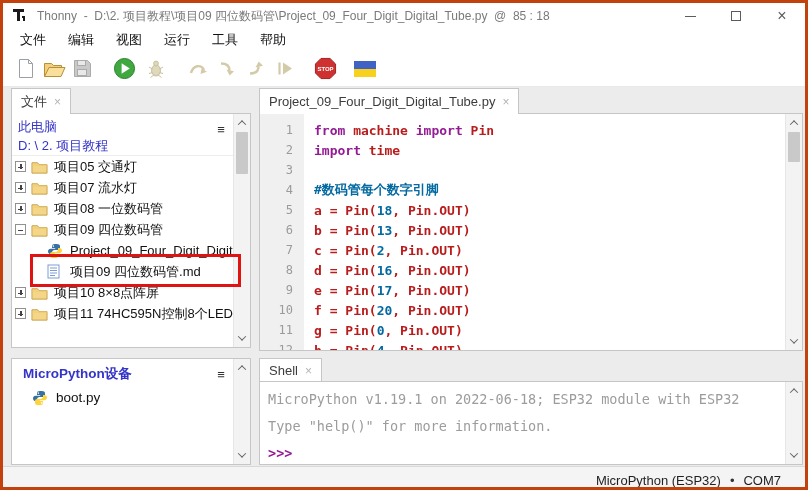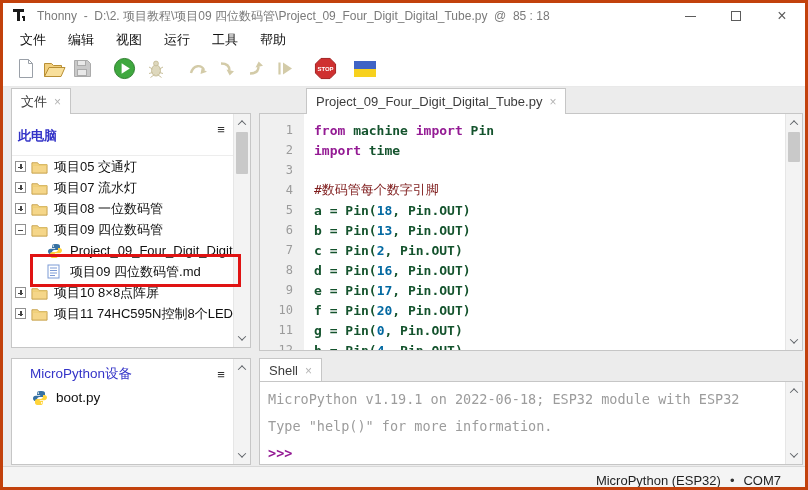--- a/index.html
+++ b/index.html
@@ -36,53 +36,53 @@
   .sb-up, .sb-dn { position:absolute; left:0; width:16px; height:16px; display:flex; align-items:center; justify-content:center; }
   .sb-up { top:1px; } .sb-dn { bottom:1px; }
   .chv { width:6px; height:6px; border-right:1.6px solid #5f6368; border-bottom:1.6px solid #5f6368; }
   .chv.up { transform:rotate(-135deg) translate(-1px,-1px); }
   .chv.dn { transform:rotate(45deg) translate(-1px,-1px); }
   .sb-thumb { position:absolute; left:2px; width:12px; background:#c9c9c9; border-radius:1px; }
 
   
   .files-tab { left:8px; top:85px; }
   .files-body { left:8px; top:110px; width:240px; height:235px; }
-  .files-header { position:absolute; left:0; top:0; right:17px; height:42px; border-bottom:1px solid #ededed; padding:12px 0 0 6px;font-weight:bold; }
+  .files-header { position:absolute; left:0; top:0; right:17px; height:42px; border-bottom:1px solid #ededed; padding:3px 0 0 6px; }
   .root-link { font-size:13px; color:#3434c8; line-height:19px; white-space:pre; }
   .hmb { position:absolute; top:6px; width:14px; height:14px; text-align:center; }
   .hmb::before { content:"≡"; font-size:13px; font-weight:bold; color:#333; line-height:14px; }
   .files-menu { right:22px; }
   .file-tree { position:absolute; left:0; top:42px; right:17px; bottom:0; overflow:hidden; }
   .trow { height:21px; display:flex; align-items:center; padding-left:3px; font-size:13px; color:#111; white-space:nowrap; }
   .trow.child { padding-left:35px; }
   .exp { position:relative; width:11px; height:11px; border:1px solid #919191; background:#fff; margin-right:5px; flex:none; }
   .exp::before { content:""; position:absolute; left:2px; top:4.5px; width:5px; height:1.2px; background:#444; }
   .exp.plus::after { content:""; position:absolute; left:4.4px; top:2px; width:1.2px; height:5px; background:#444; }
   .ticon { width:18px; height:16px; margin-right:5px; flex:none; display:flex; align-items:center; }
   .tlabel { overflow:hidden; }
 
   
   .device-body { left:8px; top:355px; width:240px; height:107px; }
-  .device-header { position:absolute; left:12px; top:0; right:17px; height:26px; padding:5px 0 0 6px; }
+  .device-header { position:absolute; left:5px; top:0; right:17px; height:26px; padding:5px 0 0 6px;font-weight:bold; }
   .device-title { font-size:13.5px; color:#3434c8; }
   .device-file { position:absolute; left:0; top:28px; right:17px; height:21px; display:flex; align-items:center; padding-left:20px; font-size:13.5px; color:#111; }
   .device-file .ticon { margin-right:6px; }
 
   
-  .editor-tab { left:256px; top:85px;margin-left:47px; }
+  .editor-tab { left:256px; top:85px; }
   .editor-body { left:256px; top:110px; width:544px; height:238px; overflow:hidden; }
   .gutter-bg { position:absolute; left:0; top:0; width:44px; bottom:0; background:#f0f0f0; }
   .code-lines { position:absolute; left:0; top:6px; right:17px; }
   .cline { height:20px; display:flex; align-items:center; font-family:"DejaVu Sans Mono", monospace; font-size:13px; }
   .lnum { width:44px; padding-right:11px; text-align:right; color:#9b9b9b; font-size:12px; flex:none; }
   .ctext { padding-left:10px; font-weight:600; color:#1a1a1a; white-space:pre; }
   .tk-k { color:#941b94; font-weight:700; }
   .tk-n { color:#0369a1; }
-  .tk-c { color:#7f1d1d; font-weight:400; }
-  .tk-p { color:#14532d; }
+  .tk-c { color:#0369a1; font-weight:700; }
+  .tk-p { color:#b91c1c; }
 
   
   .shell-tab { left:256px; top:355px; height:23px; }
   .shell-body { left:256px; top:378px; width:544px; height:84px; }
   .shell-lines { position:absolute; left:0; top:2px; right:17px; padding:2px 0 4px 8px; font-family:"DejaVu Sans Mono", monospace; font-size:13.5px; color:#9c9c9c; }
   .sline { line-height:27px; white-space:pre; }
   .prompt { color:#941b94; font-weight:bold; }
 
   
   .statusbar { position:absolute; left:0; top:463px; width:100%; height:27px; background:#f4f4f4; border-top:1px solid #d8d8d8; display:flex; align-items:center; justify-content:flex-end; padding-right:24px; font-size:13px; color:#1f1f1f; }
@@ -196,20 +196,21 @@
     </span>
   </div>
 
   <div class="tab files-tab">
     <span>文件</span>
     <span class="tab-close"></span>
   </div>
   <div class="panel files-body">
     <div class="files-header">
       <div class="root-link">此电脑</div>
+      <div class="root-link">D: \ 2. 项目教程</div>
     </div>
     <span class="hmb files-menu"></span>
     <div class="file-tree">
         <div class="trow">
           <span class="exp plus"></span>
           <span class="ticon">
             <svg width="17" height="14" viewBox="0 0 18 14">
               <path d="M1 2.5h6l1.5 2H17v9H1z" fill="#f5d689" stroke="#c6a04a"></path>
               <path d="M1 5h16" stroke="#eccb6f" fill="none"></path>
             </svg>

